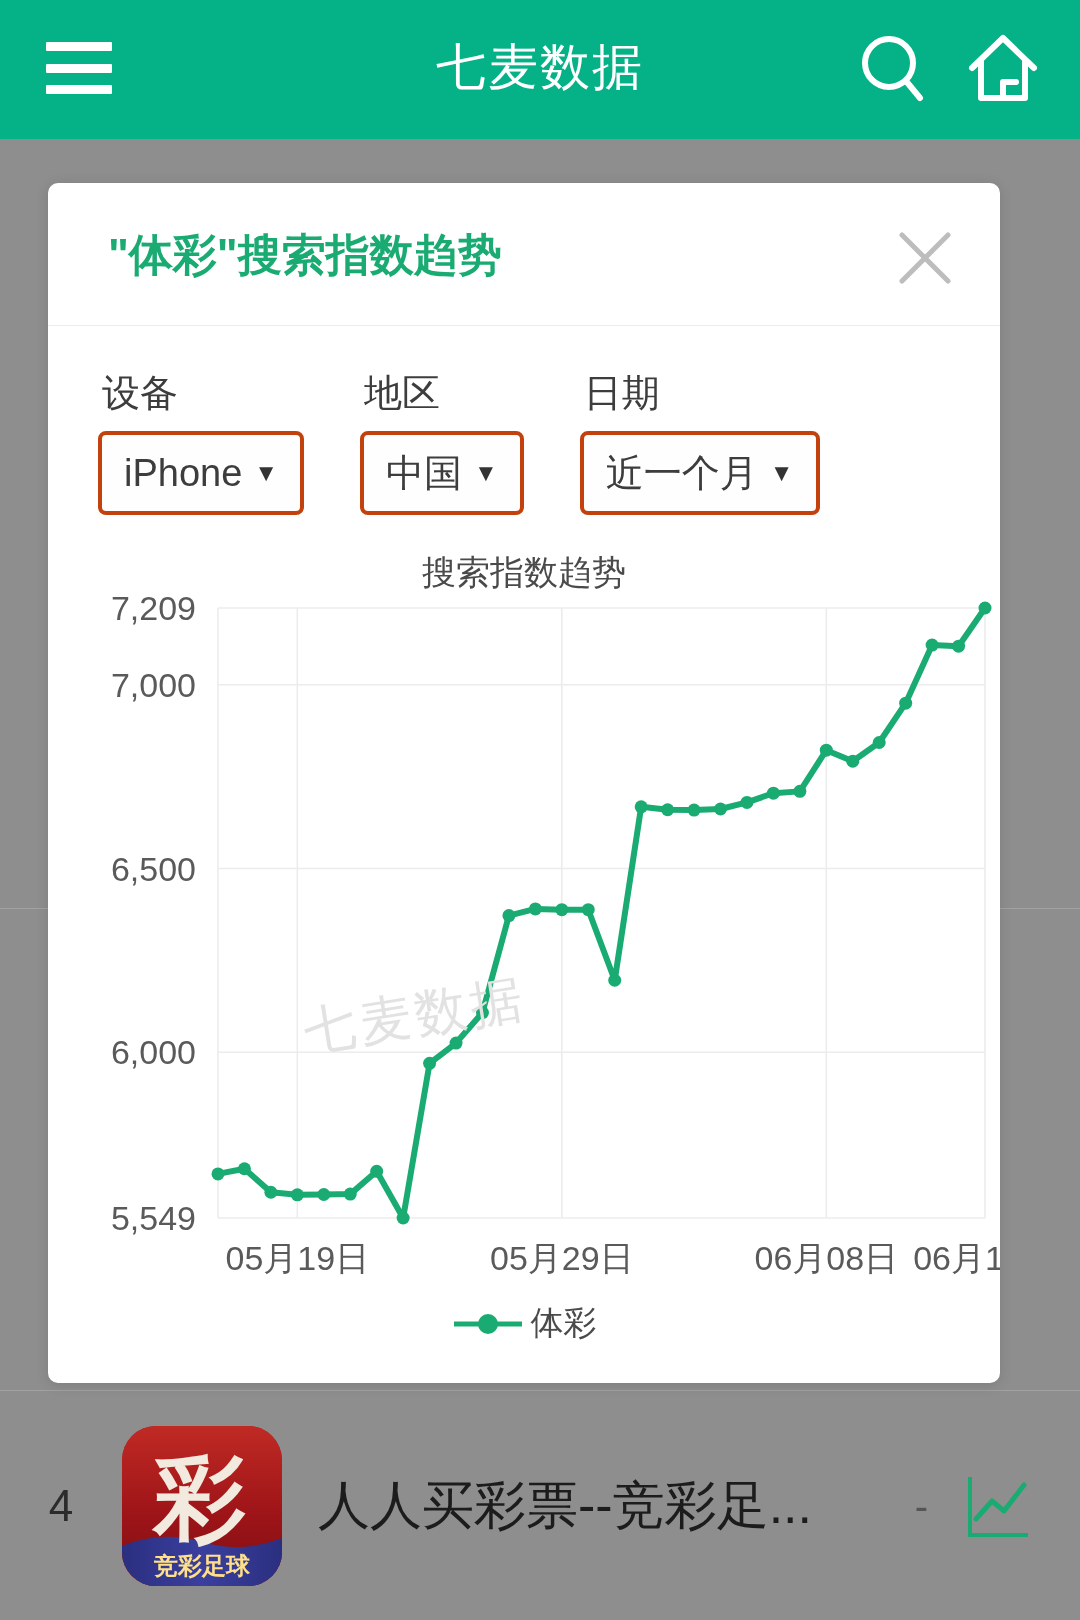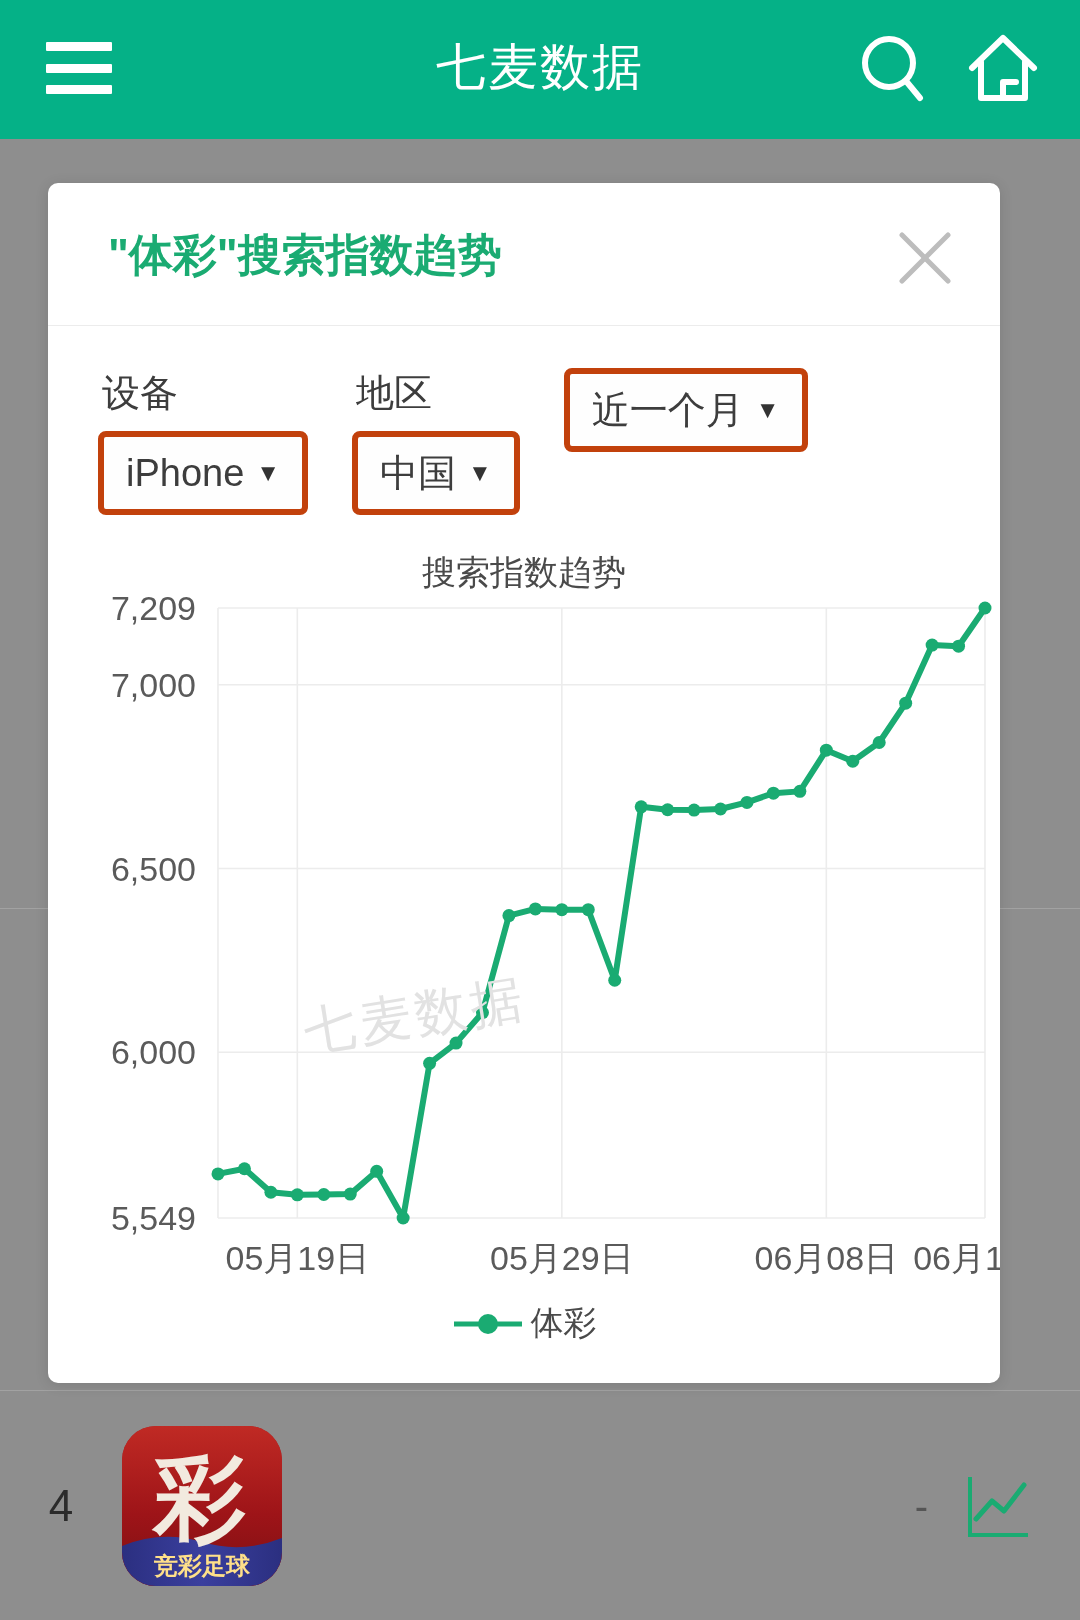--- a/index.html
+++ b/index.html
@@ -79,29 +79,29 @@
   .modal-close {
     position: absolute; right: 44px; top: 44px;
     width: 62px; height: 62px;
     cursor: pointer;
   }
   .modal-close svg { display: block; }
 
   
   .filters {
     position: absolute; top: 185px; left: 50px;
-    display: flex; gap: 4px;
+    display: flex; gap: 16px;
   }
   .filter { margin-right: 40px; }
   .filter-label {
     font-size: 38px; color: #3d3d3d; margin-bottom: 12px;
     padding-left: 4px;
   }
   .filter-select {
-    border: 6px solid #c2410c;
+    border: 4px solid #c2410c;
     border-radius: 8px;
     background: #fefefe;
     height: 84px;
     padding: 0 22px;
     display: flex; align-items: center; gap: 12px;
     font-size: 38px; color: #3d3d3d;
     cursor: pointer;
     white-space: nowrap;
   }
   .caret { font-size: 24px; color: #333; line-height: 1; }
@@ -227,20 +227,21 @@
       </div>
     </div>
     <div class="filter">
       <div class="filter-label">地区</div>
       <div class="filter-select">
         <span>中国</span>
         <span class="caret">▼</span>
       </div>
     </div>
     <div class="filter">
+      <div class="filter-label">日期</div>
       <div class="filter-select">
         <span>近一个月</span>
         <span class="caret">▼</span>
       </div>
     </div>
   </div>
 
   <div class="chart-wrap">
     <div class="chart-title">搜索指数趋势</div>
     <div class="chart-svg-holder">
@@ -326,20 +327,21 @@
           <stop offset="100%" stop-color="#2b2f80"></stop>
         </linearGradient>
       </defs>
       <rect width="160" height="160" fill="url(#redg)"></rect>
       <path d="M0 120 Q40 104 80 116 Q120 128 160 112 L160 160 L0 160 Z" fill="url(#blueg)"></path>
       <text x="78" y="104" font-family="'DejaVu Sans', sans-serif" font-size="92" font-weight="700" fill="#f2eadf" text-anchor="middle">彩</text>
       <text x="80" y="148" font-family="'DejaVu Sans', sans-serif" font-size="24" font-weight="700" fill="#ffe089" text-anchor="middle">竞彩足球</text>
     </svg>
   </div>
   <div class="app-info">
+    <div class="app-name">人人买彩票--竞彩足...</div>
   </div>
   <div class="app-dot">-</div>
   <div class="app-chart-icon">
     <svg viewBox="0 0 70 70" width="70" height="70">
       <path d="M6 6 L6 64 L64 64" fill="none" stroke="#1aab72" stroke-width="4"></path>
       <path d="M12 48 L28 30 L40 40 L60 14" fill="none" stroke="#1aab72" stroke-width="5" stroke-linejoin="round" stroke-linecap="round"></path>
     </svg>
   </div>
 </div>
 

